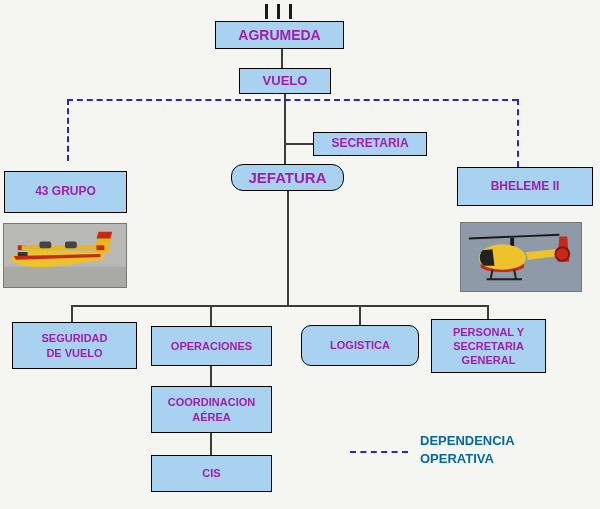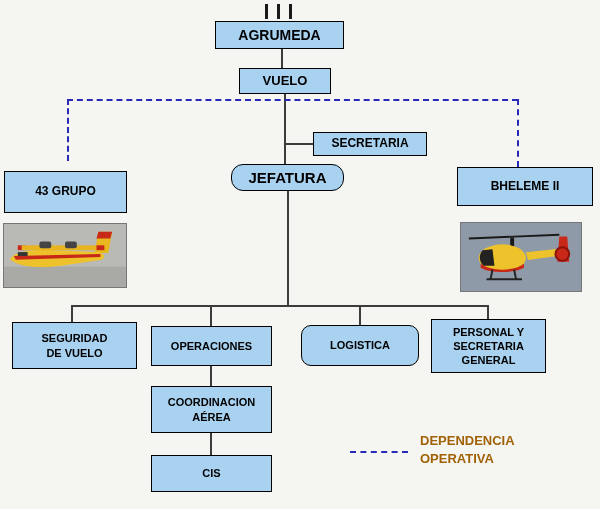--- a/index.html
+++ b/index.html
@@ -14,35 +14,35 @@
   }
   .node {
     position: absolute;
     background: #a8d2f0;
     border: 1px solid #000;
     display: flex;
     align-items: center;
     justify-content: center;
     text-align: center;
     font-weight: bold;
-    color: #000000;
+    color: #a21caf;
     line-height: 1.3;
     white-space: pre-line;
     padding: 2px;
   }
   .vline { position: absolute; width: 2px; background: #3c3c3c; }
   .hline { position: absolute; height: 2px; background: #3c3c3c; }
   .dash-h { position: absolute; height: 0; border-top: 2px dashed #2929b8; }
   .dash-v { position: absolute; width: 0; border-left: 2px dashed #2929b8; }
   .antenna-bar { position: absolute; width: 3px; height: 15px; background: #1a1a1a; }
   .photo { position: absolute; border: 1px solid #777; }
   .photo svg { display: block; width: 100%; height: 100%; }
   .legend-text {
     position: absolute;
-    color: #a16207;
+    color: #0369a1;
     font-weight: bold;
     font-size: 13px;
     line-height: 1.35;
     white-space: pre-line;
   }
 </style>
 </head>
 <body>
 
 <div class="canvas">

